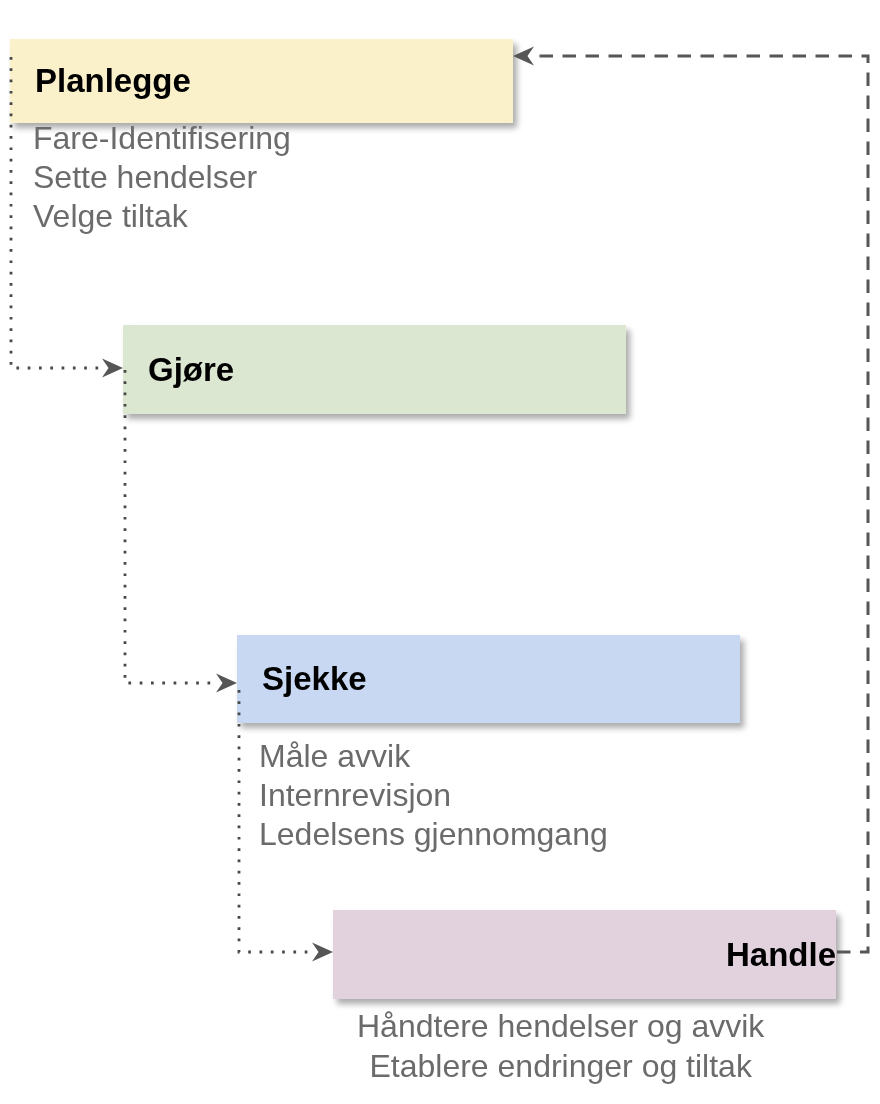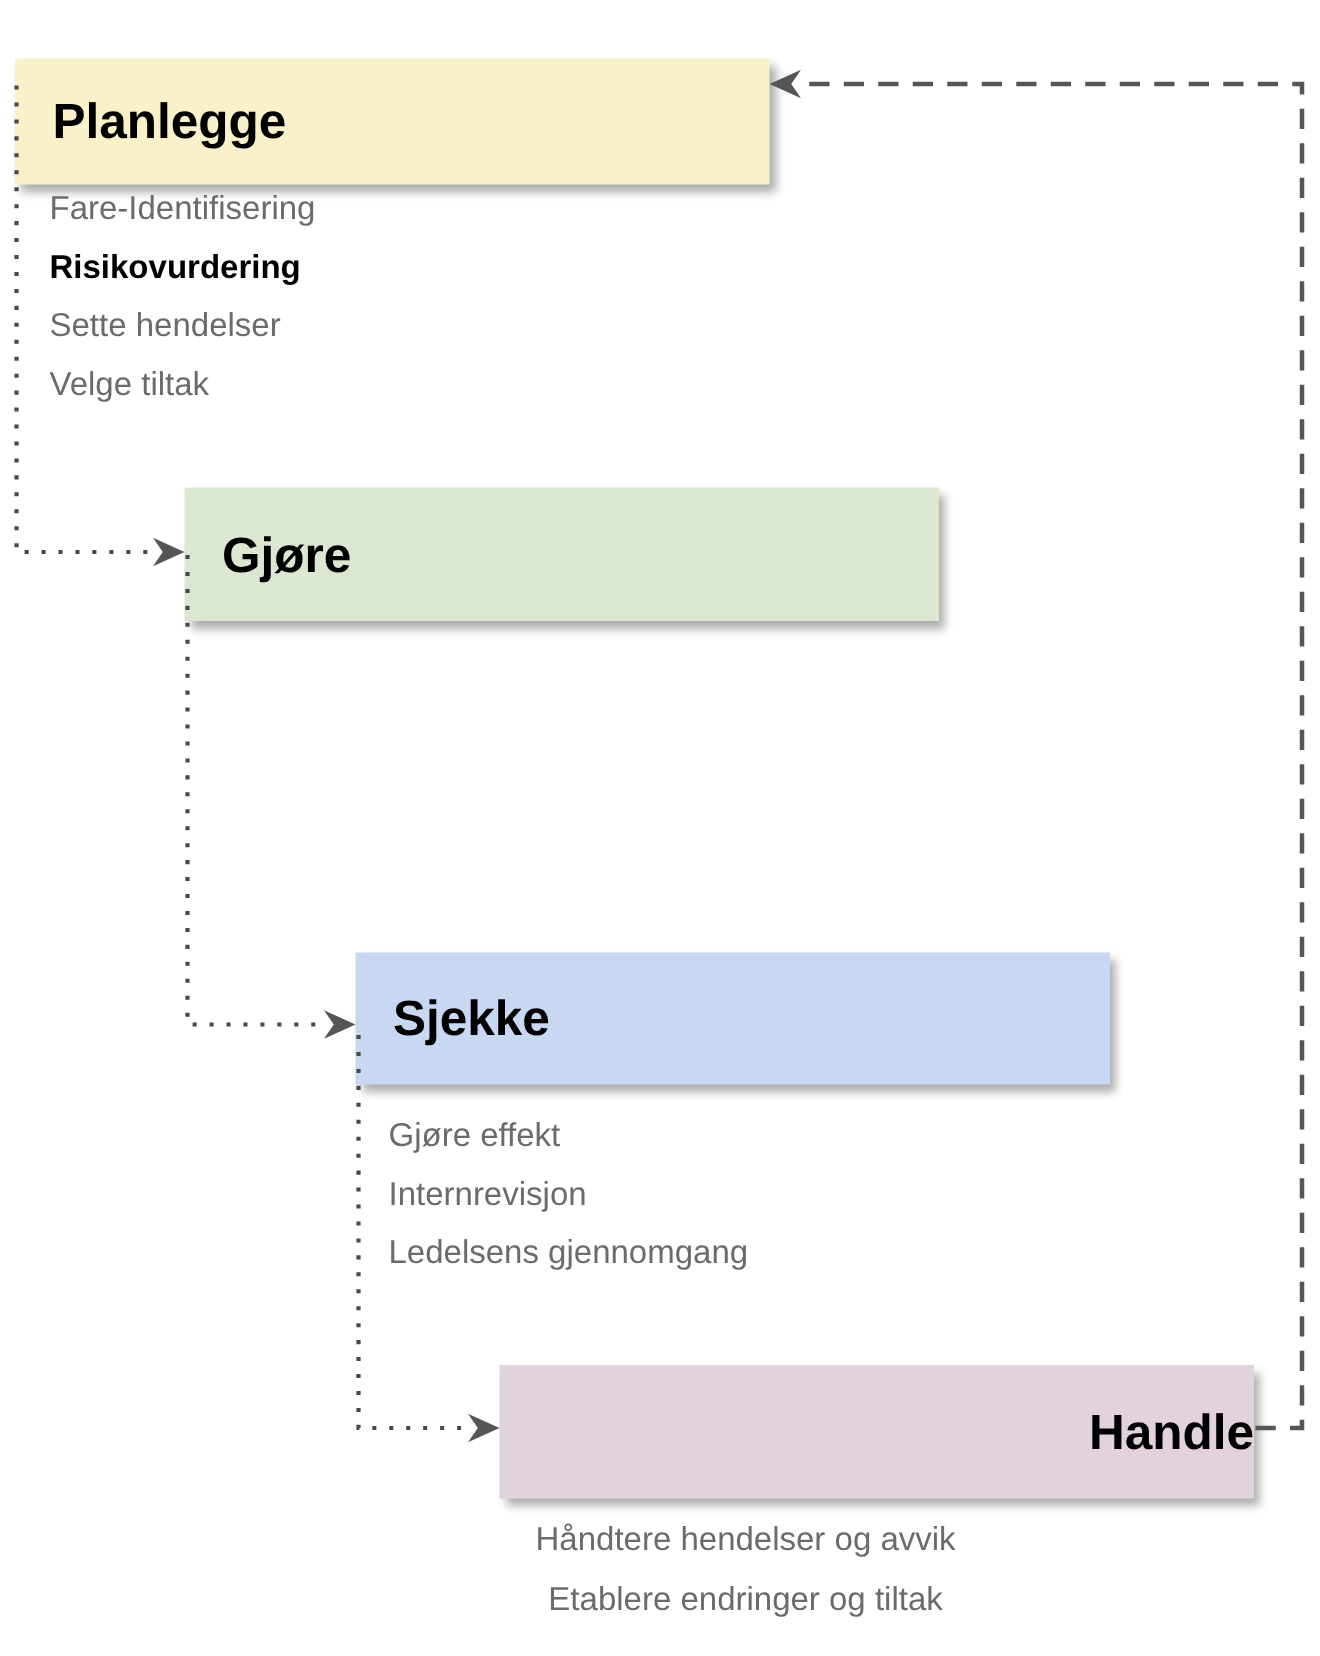--- a/index.html
+++ b/index.html
@@ -14,21 +14,21 @@
   .stage{
     position:absolute;width:503px;height:89px;display:flex;align-items:center;
     padding-left:25px;box-sizing:border-box;z-index:1;
     box-shadow:4px 5px 6px rgba(0,0,0,0.33);
   }
   .stage-title{font-size:33px;font-weight:bold;color:#000000;white-space:nowrap;}
   .s0{left:10px;top:15px;height:84px;margin-top:24px;}
   .s1{left:123px;top:325px;}
   .s2{left:237px;top:635px;height:88px;}
   .s3{left:333px;top:910px;}
-  .list{position:absolute;font-size:22px;line-height:39px;color:#6B6B6B;z-index:2;white-space:nowrap;}
+  .list{position:absolute;font-size:32px;line-height:39px;color:#6B6B6B;z-index:2;white-space:nowrap;}
   .l0{left:33px;top:119px;}
   .l1{left:146px;top:424px;}
   .l2{left:259px;top:737px;}
   .l3{left:357px;top:1006px;line-height:40px;text-align:center;}
   .emph-black{color:#000000;font-weight:bold;}
   .emph-dark{color:#3C3C3C;font-weight:bold;}
 </style>
 </head>
 <body>
 
@@ -60,28 +60,27 @@
   <div class="stage s2" style="background-color: rgb(201, 216, 242); align-items: center;">
     <span class="stage-title">Sjekke</span>
   </div>
 
   <div class="stage s3" style="background-color: rgb(226, 210, 222); justify-content: flex-end;">
     <span class="stage-title">Handle</span>
   </div>
 
   <div class="list l0">
     <div>Fare-Identifisering</div>
-    <div class="emph-black">Risikovurdering</div>
     <div>Sette hendelser</div>
     <div>Velge tiltak</div>
   </div>
 
 
   <div class="list l2">
-    <div>Gjøre effekt</div>
+    <div>Måle avvik</div>
     <div>Internrevisjon</div>
     <div>Ledelsens gjennomgang</div>
   </div>
 
   <div class="list l3">
     <div>Håndtere hendelser og avvik</div>
     <div>Etablere endringer og tiltak</div>
   </div>
 
 </div>

